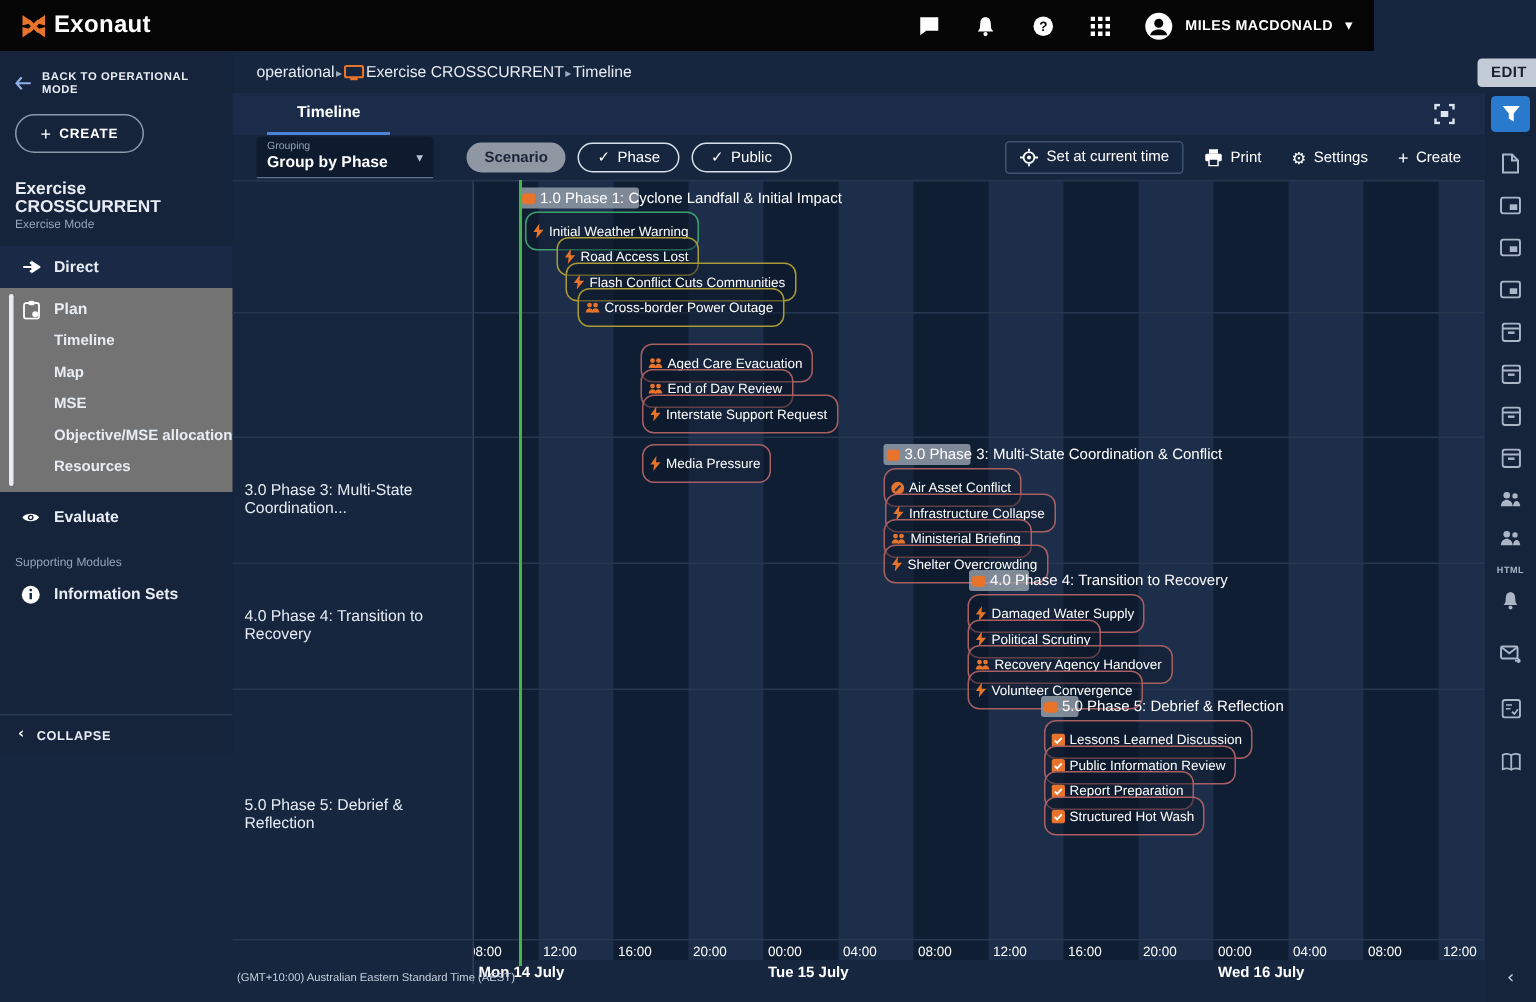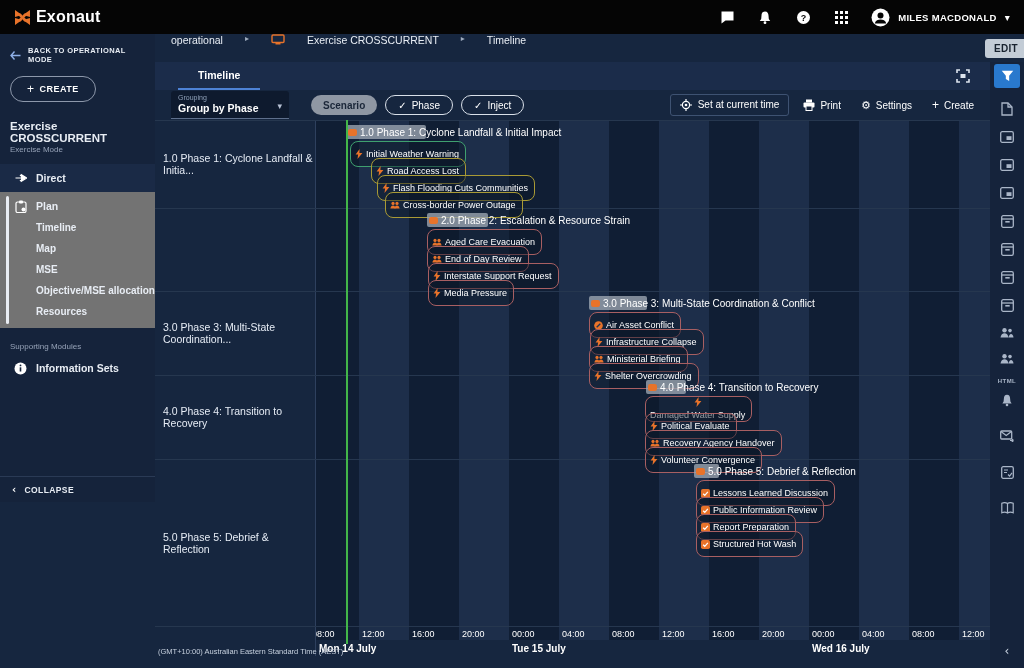--- a/index.html
+++ b/index.html
@@ -1,21 +1,21 @@
 <!DOCTYPE html>
 <html><head>
 <meta charset="utf-8">
 <style>
   * { margin:0; padding:0; box-sizing:border-box; }
   html,body { background:#0b1526; }
   body { font-family:"Liberation Sans", sans-serif; }
   #stage { position:relative; width:1024px; height:668px; overflow:hidden; background:#16263F; }
 
   
-  #topbar { position:absolute; left:0; top:0; width:1024px; height:34px; background:#050505;
+  #topbar { position:absolute; left:0; top:0; width:916px; height:34px; background:#050505;
     display:flex; align-items:center; padding:0 14px; color:#fff; }
   .logo { display:flex; align-items:center; gap:5px; }
   .logo-name { font-size:16px; font-weight:700; letter-spacing:.2px; }
   .tb-right { margin-left:auto; display:flex; align-items:center; gap:22px; }
   .tb-ic { width:16px; height:16px; display:flex; align-items:center; justify-content:center; cursor:pointer; }
   .tb-user { display:flex; align-items:center; gap:8px; font-size:9.5px; font-weight:700; letter-spacing:.3px; }
   .chev { font-family:"DejaVu Sans",sans-serif; font-size:10px; color:#fff; }
 
   
   #sidebar { position:absolute; left:0; top:34px; width:155px; height:468px; background:#15233B; color:#E8EDF4; }
@@ -30,21 +30,21 @@
   .nav-block { background:#1A2A46; padding:3px 0;text-align:center; }
   .plan-block { position:relative; background:#737373; padding:3px 0 6px 0; }
   .plan-block:before { content:""; position:absolute; left:6px; top:4px; bottom:4px; width:3px; background:#E9EDF3; border-radius:2px; }
   .sub-item { padding-left:36px; height:21px; display:flex; align-items:center; font-size:10px; font-weight:700; cursor:pointer; }
   .sb-section { padding:14px 10px 6px 10px; font-size:8px; color:#97A3B8; }
   .sb-collapse { position:absolute; left:0; bottom:0; width:155px; height:26px; border-top:1px solid #2A3A55;
     display:flex; align-items:center; gap:8px; padding-left:12px; font-size:8.5px; font-weight:700; letter-spacing:.4px; cursor:pointer; }
 
   
   #main { position:absolute; left:155px; top:34px; width:835px; height:634px; }
-  #crumbrow { height:28px; display:flex; padding-left:16px; font-size:10.5px; color:#E8EDF4; gap:22px; }
+  #crumbrow { height:28px; display:flex; align-items:center; padding-left:16px; font-size:10.5px; color:#E8EDF4; gap:1px; }
   .crumb-sep { font-family:"DejaVu Sans",sans-serif; font-size:8px; color:#9FACBF; }
   #editbtn { position:absolute; left:985px; top:39px; background:#C3CCD6; color:#18222F; font-size:10px; font-weight:700;
     border:none; border-radius:3px; padding:4px 9px; cursor:pointer; z-index:9; font-family:inherit; letter-spacing:.3px;}
   #tabrow { height:28px; background:#1B2C4A; display:flex; align-items:center; position:relative; }
   .tab { margin-left:23px; font-size:10.5px; font-weight:700; color:#fff; padding:6px 20px 8px 20px; position:relative; cursor:pointer; }
   .tab:after { content:""; position:absolute; left:0; right:0; bottom:-1px; height:2px; background:#4D82D6; }
   .fs-ic { position:absolute; right:20px; top:7px; cursor:pointer; }
   #toolbar { height:30px; display:flex; align-items:center; padding:0 10px 0 16px; gap:8px; }
   .grouping { width:118px; height:28px; background:#0E1A2E; border-bottom:1px solid #5E6F8C; border-radius:3px 3px 0 0;
     padding:3px 7px 0 7px; position:relative; cursor:pointer; }
@@ -194,20 +194,30 @@
           <span>Plan</span>
         </div>
         <div id="plan-children">
             <div class="sub-item">Timeline</div>
             <div class="sub-item">Map</div>
             <div class="sub-item">MSE</div>
             <div class="sub-item">Objective/MSE allocation</div>
             <div class="sub-item">Resources</div>
           </div>
       </div>
+      <div class="nav-item" style="margin-top:6px">
+        <span class="nic">
+          <svg width="14" height="10" viewBox="0 0 14 10">
+              <path d="M1 5 C3 1.5 11 1.5 13 5 C11 8.5 3 8.5 1 5 Z" fill="#fff"></path>
+              <circle cx="7" cy="5" r="2" fill="#15233B"></circle>
+              <circle cx="7" cy="5" r="1" fill="#fff"></circle>
+            </svg>
+        </span>
+        <span>Evaluate</span>
+      </div>
       <div class="sb-section">Supporting Modules</div>
       <div class="nav-item">
         <span class="nic">
           <svg width="13" height="13" viewBox="0 0 13 13">
               <circle cx="6.5" cy="6.5" r="6" fill="#fff"></circle>
               <rect x="5.7" y="5.3" width="1.6" height="4.2" fill="#15233B"></rect>
               <circle cx="6.5" cy="3.4" r="0.9" fill="#15233B"></circle>
             </svg>
         </span>
         <span>Information Sets</span>
@@ -260,21 +270,21 @@
       </div>
       <div class="chip filled">
         <span>Scenario</span>
       </div>
       <div class="chip outl">
         <span class="ck">✓</span>
         <span>Phase</span>
       </div>
       <div class="chip outl">
         <span class="ck">✓</span>
-        <span>Inject</span>
+        <span>Public</span>
       </div>
       <div class="tb-spacer"></div>
       <button class="btn-outline">
         <span style="display:flex">
           <svg width="12" height="12" viewBox="0 0 12 12">
               <circle cx="6" cy="6" r="3.6" fill="none" stroke="#fff" stroke-width="1.2"></circle>
               <circle cx="6" cy="6" r="1.3" fill="#fff"></circle>
               <path d="M6 0 V2 M6 10 V12 M0 6 H2 M10 6 H12" stroke="#fff" stroke-width="1.2"></path>
             </svg>
         </span>
@@ -352,42 +362,33 @@
               </svg>
             </span>
             <span>Road Access Lost</span>
           </div>
           <div class="pill yellow" style="left: 61px; top: 55px;">
             <span class="picon">
               <svg width="8" height="10" viewBox="0 0 8 10">
                 <path d="M4.6 0 L0.6 5.6 H3.1 L2.5 10 L7.4 4.1 H4.4 Z" fill="#E8732A"></path>
               </svg>
             </span>
-            <span>Flash Flooding Cuts Communities</span>
+            <span>Flash Conflict Cuts Communities</span>
           </div>
           <div class="pill yellow" style="left: 69px; top: 72px;">
             <span class="picon">
               <svg width="10" height="8" viewBox="0 0 10 8">
                 <circle cx="3" cy="2.4" r="1.6" fill="#E8732A"></circle>
                 <circle cx="7" cy="2.4" r="1.6" fill="#E8732A"></circle>
                 <path d="M0.4 7.4 C0.6 5.5 1.8 4.5 3 4.5 S5.4 5.5 5.6 7.4 Z" fill="#E8732A"></path>
                 <path d="M4.4 7.4 C4.6 5.5 5.8 4.5 7 4.5 S9.4 5.5 9.6 7.4 Z" fill="#E8732A"></path>
               </svg>
             </span>
             <span>Cross-border Power Outage</span>
           </div>
-          <div class="phase" style="left: 111px; top: 93px;">
-            <span class="pbar" style="width: 61px;"></span>
-            <span class="picon">
-              <svg width="9" height="9" viewBox="0 0 10 10">
-                <rect x="0" y="1" width="10" height="8" rx="2.5" fill="#E8732A"></rect>
-              </svg>
-            </span>
-            <span class="ptext">2.0 Phase 2: Escalation &amp; Resource Strain</span>
-          </div>
           <div class="pill red" style="left: 111px; top: 109px;">
             <span class="picon">
               <svg width="10" height="8" viewBox="0 0 10 8">
                 <circle cx="3" cy="2.4" r="1.6" fill="#E8732A"></circle>
                 <circle cx="7" cy="2.4" r="1.6" fill="#E8732A"></circle>
                 <path d="M0.4 7.4 C0.6 5.5 1.8 4.5 3 4.5 S5.4 5.5 5.6 7.4 Z" fill="#E8732A"></path>
                 <path d="M4.4 7.4 C4.6 5.5 5.8 4.5 7 4.5 S9.4 5.5 9.6 7.4 Z" fill="#E8732A"></path>
               </svg>
             </span>
             <span>Aged Care Evacuation</span>
@@ -404,21 +405,21 @@
             <span>End of Day Review</span>
           </div>
           <div class="pill red" style="left: 112px; top: 143px;">
             <span class="picon">
               <svg width="8" height="10" viewBox="0 0 8 10">
                 <path d="M4.6 0 L0.6 5.6 H3.1 L2.5 10 L7.4 4.1 H4.4 Z" fill="#E8732A"></path>
               </svg>
             </span>
             <span>Interstate Support Request</span>
           </div>
-          <div class="pill red" style="left: 112px; top: 160px;">
+          <div class="pill red" style="left: 112px; top: 176px;">
             <span class="picon">
               <svg width="8" height="10" viewBox="0 0 8 10">
                 <path d="M4.6 0 L0.6 5.6 H3.1 L2.5 10 L7.4 4.1 H4.4 Z" fill="#E8732A"></path>
               </svg>
             </span>
             <span>Media Pressure</span>
           </div>
           <div class="phase" style="left: 273px; top: 176px;">
             <span class="pbar" style="width: 58px;"></span>
             <span class="picon">
@@ -466,35 +467,35 @@
           </div>
           <div class="phase" style="left: 330px; top: 260px;">
             <span class="pbar" style="width: 40px;"></span>
             <span class="picon">
               <svg width="9" height="9" viewBox="0 0 10 10">
                 <rect x="0" y="1" width="10" height="8" rx="2.5" fill="#E8732A"></rect>
               </svg>
             </span>
             <span class="ptext">4.0 Phase 4: Transition to Recovery</span>
           </div>
-          <div class="pill red" style="left: 329px; top: 276px; flex-direction: column;">
+          <div class="pill red" style="left: 329px; top: 276px;">
             <span class="picon">
               <svg width="8" height="10" viewBox="0 0 8 10">
                 <path d="M4.6 0 L0.6 5.6 H3.1 L2.5 10 L7.4 4.1 H4.4 Z" fill="#E8732A"></path>
               </svg>
             </span>
             <span>Damaged Water Supply</span>
           </div>
           <div class="pill red" style="left: 329px; top: 293px;">
             <span class="picon">
               <svg width="8" height="10" viewBox="0 0 8 10">
                 <path d="M4.6 0 L0.6 5.6 H3.1 L2.5 10 L7.4 4.1 H4.4 Z" fill="#E8732A"></path>
               </svg>
             </span>
-            <span>Political Evaluate</span>
+            <span>Political Scrutiny</span>
           </div>
           <div class="pill red" style="left: 329px; top: 310px;">
             <span class="picon">
               <svg width="10" height="8" viewBox="0 0 10 8">
                 <circle cx="3" cy="2.4" r="1.6" fill="#E8732A"></circle>
                 <circle cx="7" cy="2.4" r="1.6" fill="#E8732A"></circle>
                 <path d="M0.4 7.4 C0.6 5.5 1.8 4.5 3 4.5 S5.4 5.5 5.6 7.4 Z" fill="#E8732A"></path>
                 <path d="M4.4 7.4 C4.6 5.5 5.8 4.5 7 4.5 S9.4 5.5 9.6 7.4 Z" fill="#E8732A"></path>
               </svg>
             </span>
@@ -547,21 +548,20 @@
           <div class="pill red" style="left: 380px; top: 411px;">
             <span class="picon">
               <svg width="9" height="9" viewBox="0 0 10 10">
                 <rect width="10" height="10" rx="2" fill="#E8732A"></rect>
                 <path d="M2.4 5.2 L4.2 7 L7.6 3.2" stroke="#fff" stroke-width="1.4" fill="none"></path>
               </svg>
             </span>
             <span>Structured Hot Wash</span>
           </div>
         </div>
-    <div class="row-label" style="top: 0px; height: 88px;">1.0 Phase 1: Cyclone Landfall &amp; Initia...</div>
         <div class="row-label" style="top: 171px; height: 84px;">3.0 Phase 3: Multi-State Coordination...</div>
         <div class="row-label" style="top: 255px; height: 84px;">4.0 Phase 4: Transition to Recovery</div>
         <div class="row-label" style="top: 339px; height: 167px;">5.0 Phase 5: Debrief &amp; Reflection</div>
         <div class="sep" style="top: 0px;"></div>
         <div class="sep" style="top: 88px;"></div>
         <div class="sep" style="top: 171px;"></div>
         <div class="sep" style="top: 255px;"></div>
         <div class="sep" style="top: 339px;"></div>
         <div class="sep" style="top: 506px;"></div>
         <div class="tz">(GMT+10:00) Australian Eastern Standard Time (AEST)</div>

